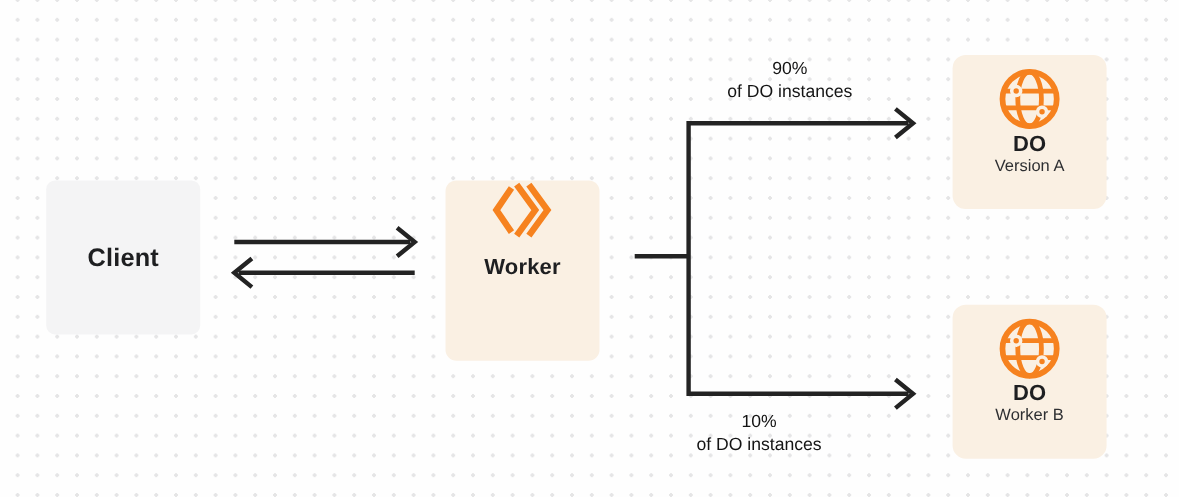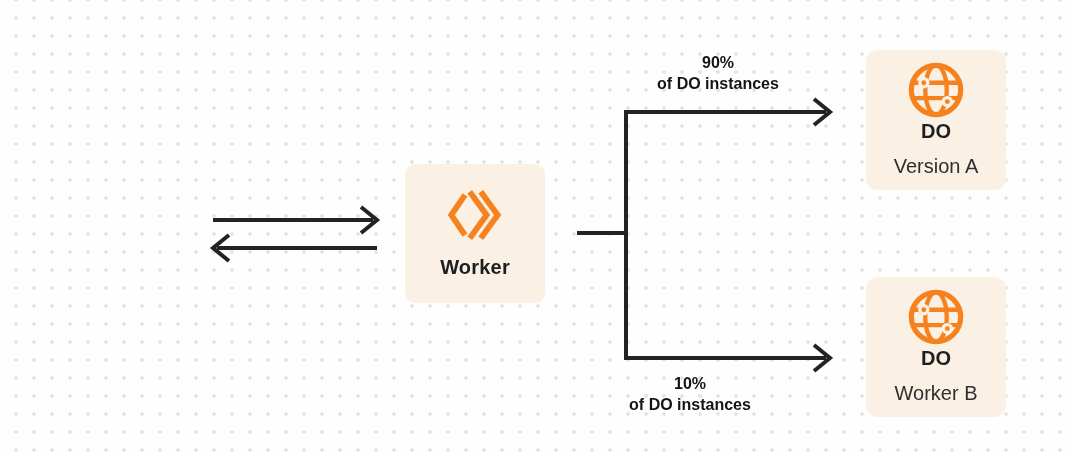--- a/index.html
+++ b/index.html
@@ -41,25 +41,24 @@
     background: var(--gray-box);
     border-radius: 8px;
   }
   .node-client .node-label {
     font-size: 23px; font-weight: 700; color: var(--ink);
     letter-spacing: 0.2px;
   }
 
   .node-worker {
     left: 405px; top: 164px;
-    width: 140px; height: 139px;
+    width: 140px; height: 164px;
     background: var(--cream);
     border-radius: 10px;
     justify-content: flex-start;
-    padding-top: 24px;
   }
   .node-worker .node-icon { width: 58px; height: 54px; }
   .node-worker .node-label {
     margin-top: 14px;
     font-size: 20px; font-weight: 700; color: var(--ink);
     letter-spacing: 0.2px;
   }
 
   .node-do {
     width: 140px; height: 140px;
@@ -70,22 +69,22 @@
   }
   .node-do-a { left: 866px; top: 50px; }
   .node-do-b { left: 866px; top: 277px; }
   .node-do .node-icon { width: 58px; height: 58px; }
   .node-do .do-title {
     margin-top: 2px;
     font-size: 20px; font-weight: 700; color: var(--ink);
     line-height: 20px;
   }
   .node-do .do-subtitle {
-    margin-top: 16px;
-    font-size: 20px; font-weight: 400; color: var(--subtle-ink);
+    margin-top: 0;
+    font-size: 15px; font-weight: 400; color: var(--subtle-ink);
     line-height: 19px;
   }
 
   .connectors {
     position: absolute;
     left: 0; top: 0;
     width: 1072px; height: 452px;
     pointer-events: none;
   }
   .connectors path {
@@ -97,21 +96,21 @@
   }
 
   .icon-stroke { fill: none; stroke: var(--orange); }
   .globe-dot   { fill: var(--orange); stroke: var(--cream); }
 
   .edge-label {
     position: absolute;
     width: 220px;
     text-align: center;
     color: #141414;
-    font-weight: 700;
+    font-weight: 400;
     font-size: 16px;
     line-height: 21px;
   }
   .edge-label-top    { left: 608px; top: 52px; }
   .edge-label-bottom { left: 580px; top: 373px; }
 </style>
 </head>
 <body>
 
 <div class="canvas">
@@ -124,20 +123,23 @@
     <path d="M217 248 H377"></path>
     <path d="M229 235 L213 248 L229 261"></path>
 
     <path d="M577 233 H626"></path>
 
     <path d="M826 112 H626 V358 H826"></path>
     <path d="M814 99 L830 112 L814 125"></path>
     <path d="M814 345 L830 358 L814 371"></path>
   </svg>
 
+  <div class="node node-client">
+    <span class="node-label">Client</span>
+  </div>
 
   <div class="node node-worker">
     <svg class="node-icon" viewBox="0 0 110 100" xmlns="http://www.w3.org/2000/svg">
       <path class="icon-stroke" stroke-width="11" d="M36 12 L10 50 L36 88"></path>
       <path class="icon-stroke" stroke-width="11" d="M45 6 L77 50 L45 94"></path>
       <path class="icon-stroke" stroke-width="11" d="M66 6 L98 50 L66 94"></path>
     </svg>
     <span class="node-label">Worker</span>
   </div>
 

